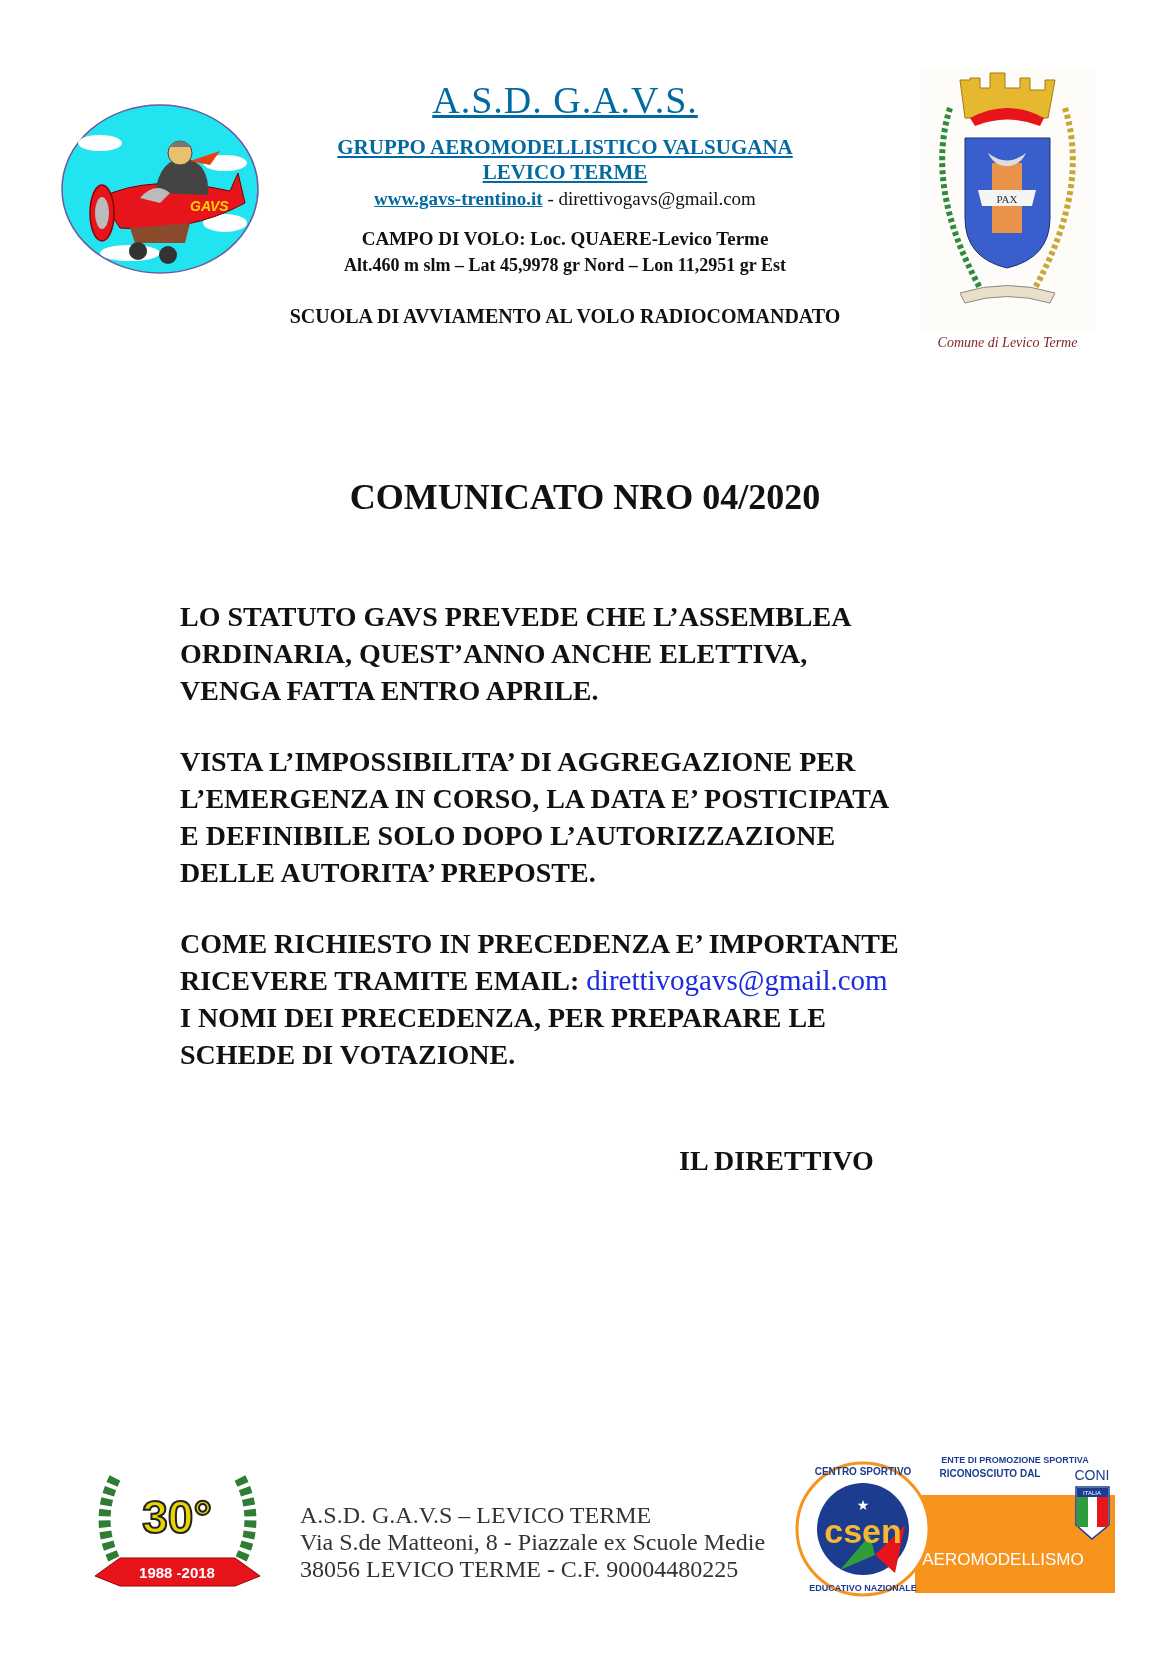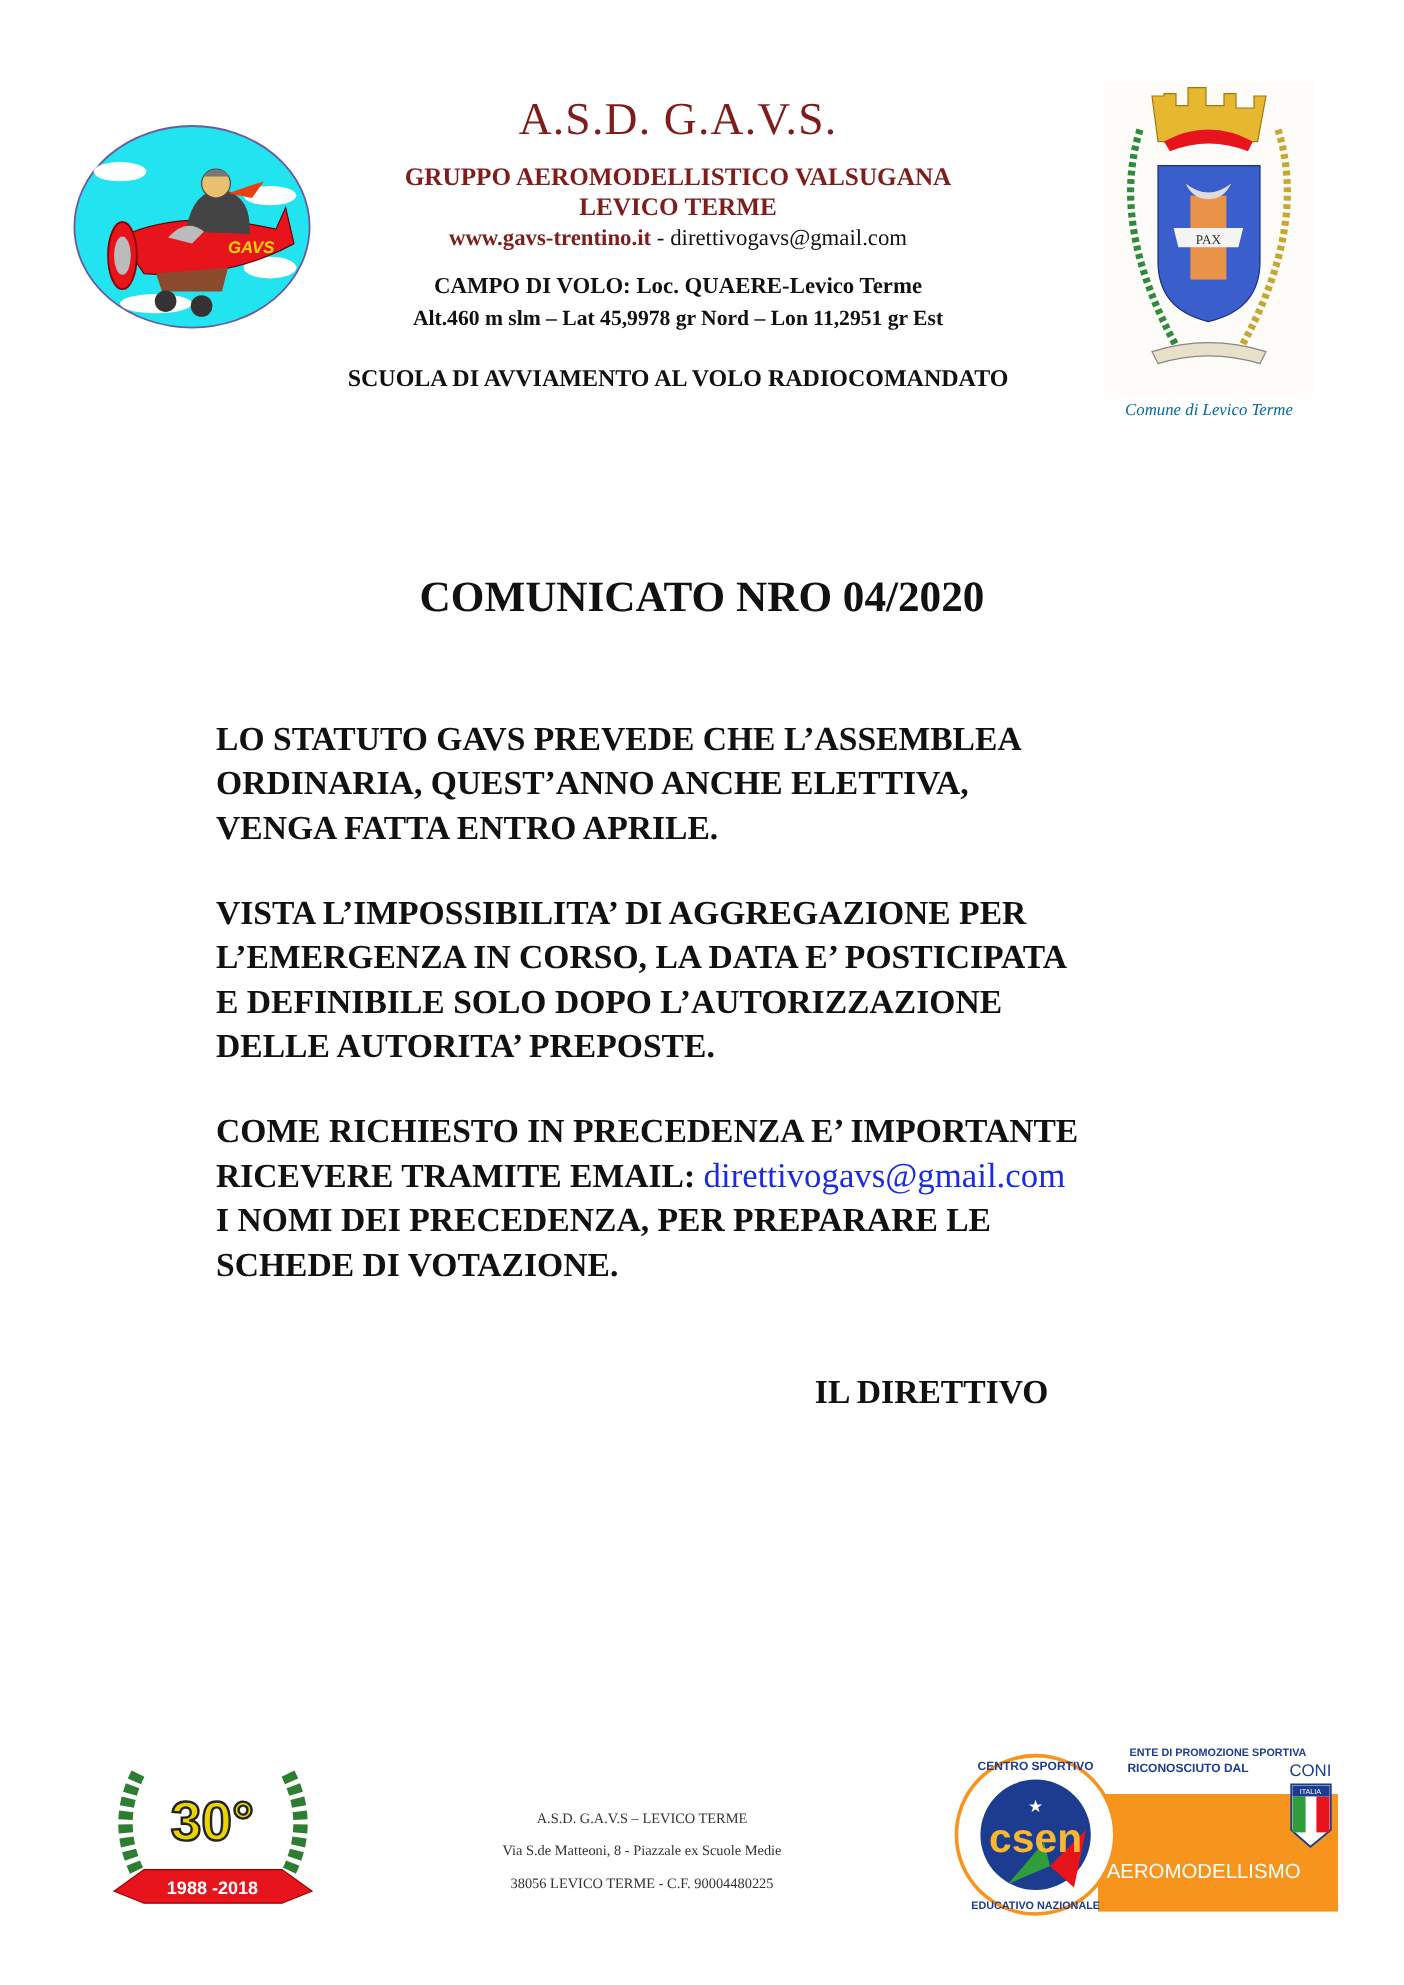--- a/index.html
+++ b/index.html
@@ -1,32 +1,32 @@
 <!DOCTYPE html>
 <html><head>
 <meta charset="utf-8">
 <style>
   html, body { margin:0; padding:0; background:#ffffff; }
   body { width:1170px; height:1654px; position:relative; overflow:hidden;
          font-family:"Liberation Serif", "DejaVu Serif", serif; color:#111; }
   .abs { position:absolute; }
   .center { text-align:center; }
-  .red { color:#7f1d1d; }
+  .red { color:#0369a1;text-decoration:underline; }
   .hdr-title { left:250px; width:630px; top:78px; font-size:38px; letter-spacing:1px; }
   .hdr-line { left:250px; width:630px; font-weight:bold; font-size:21px; line-height:24px; }
   .hdr-small { left:250px; width:630px; font-size:19px; }
   .logo-plane { left:60px; top:103px; width:200px; height:172px; }
   .crest { left:920px; top:68px; width:175px; height:262px; }
-  .crest-caption { left:920px; width:175px; top:335px; font-style:italic; font-size:14px; color:#0369a1; text-align:center; }
+  .crest-caption { left:920px; width:175px; top:335px; font-style:italic; font-size:14px; color:#7f1d1d; text-align:center; }
   .heading { left:0; width:1170px; top:476px; font-size:36px; font-weight:bold; text-align:center; }
   .body-p { left:180px; width:860px; font-size:28px; font-weight:bold; line-height:37px; }
   .body-p .line { display:block; white-space:nowrap; }
   .email { color:#1b2be0; font-weight:normal; font-size:29px; }
   .sign { left:679px; top:1145px; font-size:28px; font-weight:bold; }
-  .foot-text { left:300px; width:470px; top:1502px; font-size:12px; line-height:27px; color:#333; text-align:center; }
+  .foot-text { left:300px; width:470px; top:1502px; font-size:24px; line-height:27px; color:#333; }
   .logo30 { left:85px; top:1458px; width:185px; height:140px; }
   .csen { left:795px; top:1455px; width:325px; height:145px; }
 </style>
 </head>
 <body>
 
 <div class="abs logo-plane">
   <svg width="200" height="172" viewBox="0 0 200 172">
     <ellipse cx="100" cy="86" rx="98" ry="84" fill="#22e4f0" stroke="#6b5aa0" stroke-width="1.5"></ellipse>
     <ellipse cx="40" cy="40" rx="22" ry="8" fill="#fff"></ellipse>

